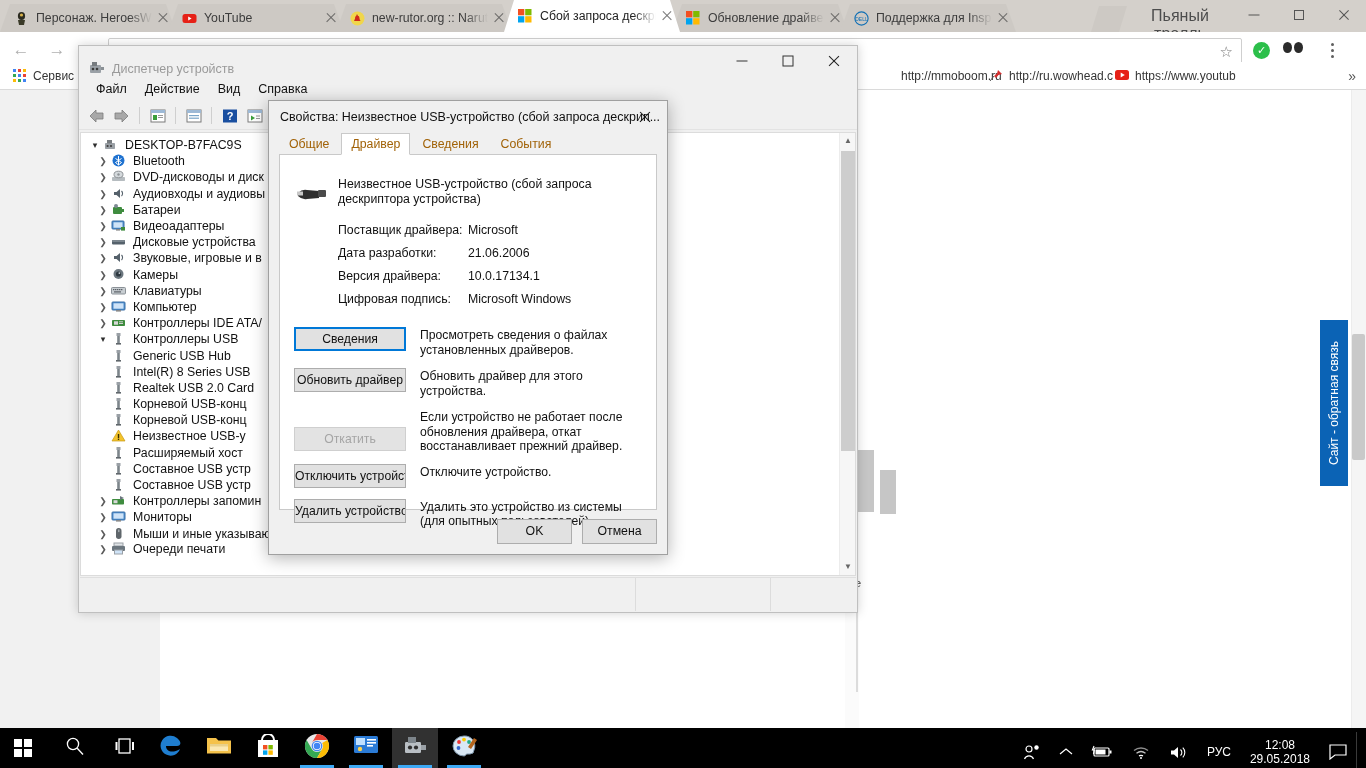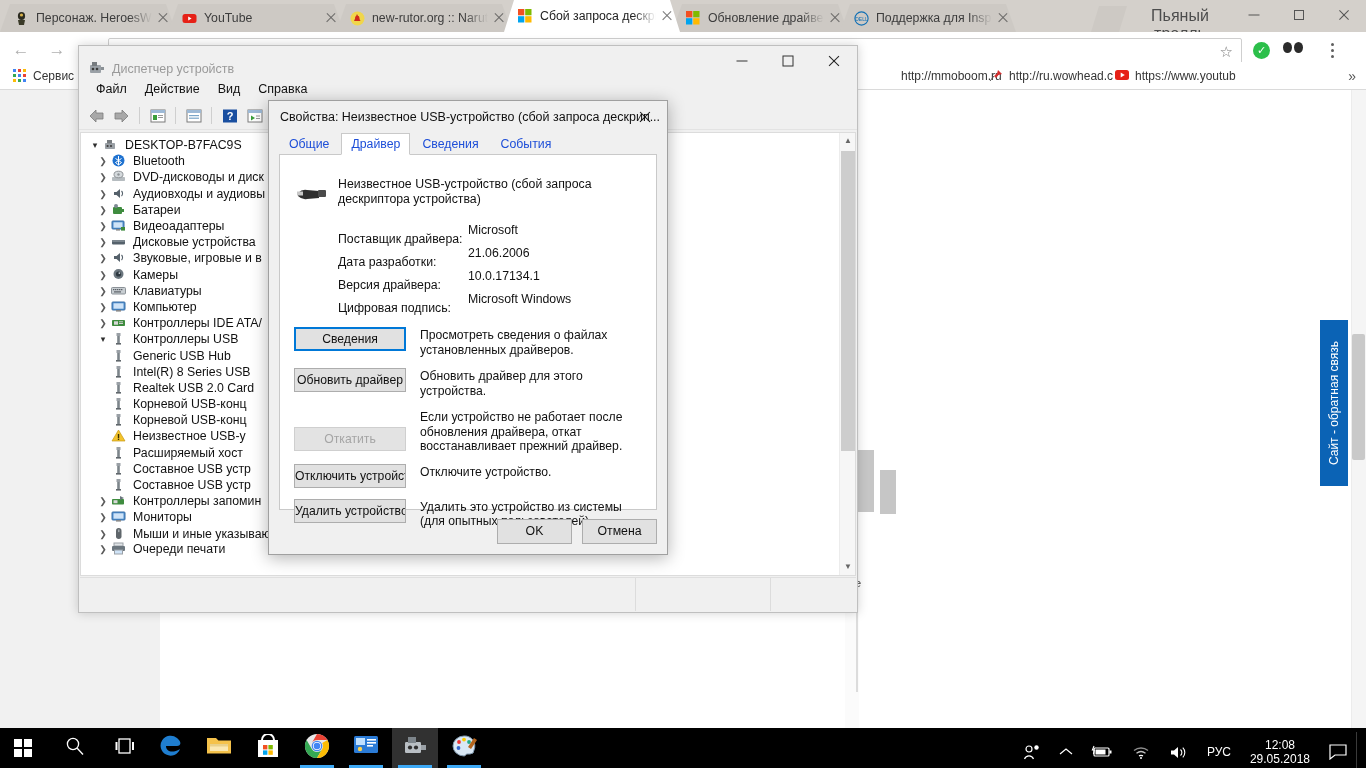--- a/index.html
+++ b/index.html
@@ -153,34 +153,34 @@
     background: #f0f0f0; border: 1px solid #a0a0a0; box-shadow: 0 3px 16px rgba(0,0,0,.30);
   }
   .pd-title { position: relative; height: 31px; display: flex; align-items: center; }
   .pd-title-text { font-size: 12.5px; color: #111; padding-left: 11px; white-space: nowrap; overflow: hidden; }
   .pd-close { position: absolute; right: 0; top: 0; width: 44px; height: 31px; }
   .pd-close i { position: absolute; left: 50%; top: 50%; width: 14px; height: 1.2px; background: #111; transform: translate(-50%,-50%) rotate(45deg); }
   .pd-close i:after { content:""; position:absolute; left:0; top:0; width:14px; height:1.2px; background:#111; transform: rotate(-90deg); }
 
   .pd-tabs { position: relative; height: 22px; padding-left: 10px; display: flex; align-items: flex-end; z-index: 3; }
   .pd-tab {
-    font-size: 12.3px; color: #1d4ed8; padding: 3px 9px 3px; border: 1px solid transparent;
+    font-size: 12.3px; color: #a16207; padding: 3px 9px 3px; border: 1px solid transparent;
     background: transparent; margin-right: 2px; position: relative; top: 1px;
   }
   .pd-tab.active { background: #fff; border: 1px solid #c9c9c9; border-bottom-color: #fff; }
   .pd-panel {
     position: absolute; left: 10px; top: 53px; right: 10px; bottom: 44px;
     background: #fff; border: 1px solid #c9c9c9;
   }
   .pd-devrow { display: flex; align-items: center; padding: 22px 20px 0 14px; }
   .usb-ico { width: 34px; height: 24px; flex: 0 0 34px; position: relative; margin-right: 10px; margin-top: 2px; }
   .pd-devname { font-size: 12.3px; color: #111; line-height: 15px; max-width: 300px; }
   .pd-fields { padding: 16px 0 0 58px; }
   .pd-field { display: flex; height: 23px; font-size: 12.3px; color: #111; }
-  .pd-label { width: 130px; flex: 0 0 130px; margin-top: 9px; }
+  .pd-label { width: 130px; flex: 0 0 130px; }
   .pd-value { color: #111; }
   .pd-actions { padding: 12px 0 0 14px; }
   .pd-actrow { display: flex; align-items: flex-start; margin-bottom: 11px; }
   .pd-btn {
     width: 112px; flex: 0 0 112px; height: 24px; font-size: 12.2px; color: #111;
     background: #e1e1e1; border: 1px solid #adadad; text-align: center; line-height: 22px;
     overflow: hidden; white-space: nowrap;
   }
   .pd-btn.focused { border: 2px solid #0078d7; background: #e1e1e1; line-height: 20px; }
   .pd-btn.disabled { color: #a5a5a5; background: #e3e3e3; border-color: #cfcfcf; }

